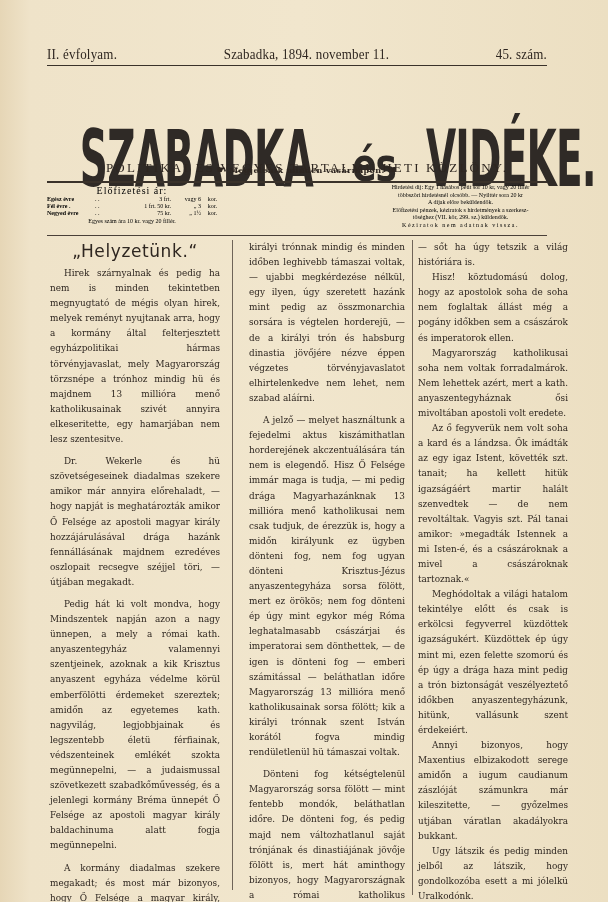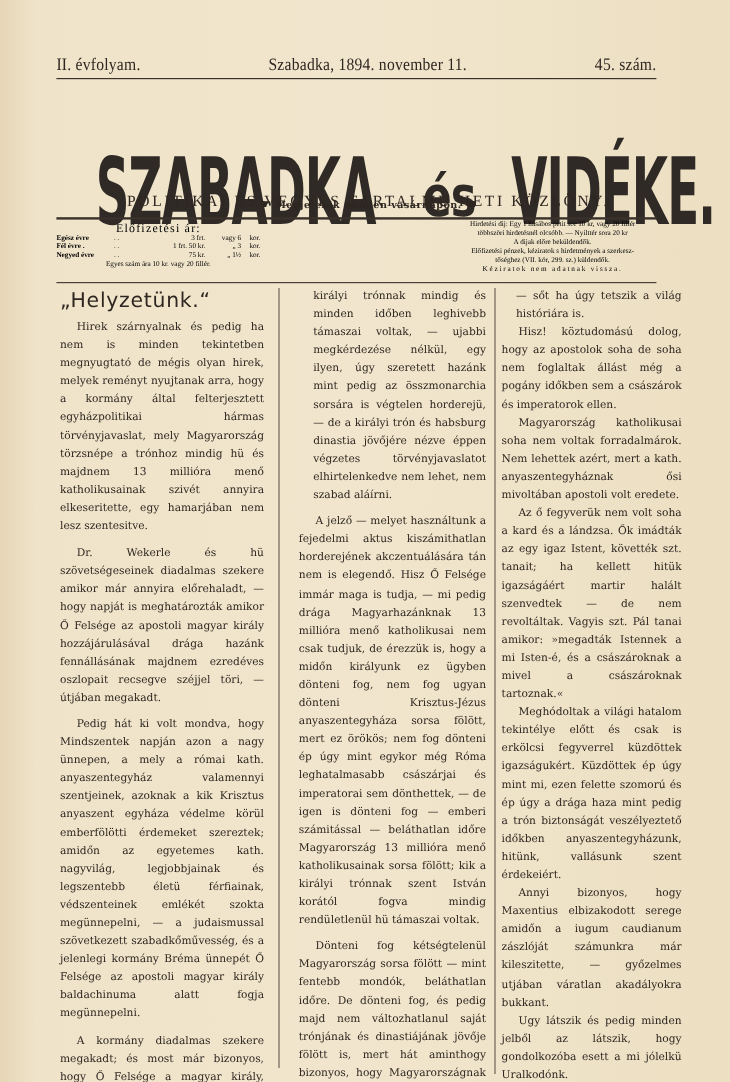--- a/index.html
+++ b/index.html
@@ -63,31 +63,31 @@
   .c3 .noreturn { font-size: 6px; letter-spacing: 1.5px; }
 
   .rule-cols { position: absolute; left: 47px; top: 235px; width: 500px; height: 1px; background: #4a4038; }
 
   
   .col-text {
     position: absolute; top: 240px; font-family: "DejaVu Serif", serif;
     font-size: 8.9px; line-height: 15.1px; text-align: justify; color: #2e2620;
   }
   .col-text p { margin: 0; text-indent: 14px; }
-  .col-text p.noind { text-indent: 0; margin-left: 12px; }
+  .col-text p.noind { text-indent: 0; }
   .col-text p.gap { margin-top: 7px; }
   .col1 { left: 50px; width: 170px; }
   .col2 { left: 249px; width: 156px; }
   .col3 { left: 418px; width: 150px; }
   .vline { position: absolute; top: 240px; width: 1px; background: #6f6458; }
   .v1 { left: 232px; height: 650px; }
   .v2 { left: 412px; height: 655px; }
   .headline {
     font-family: "DejaVu Sans", sans-serif; font-size: 17px; line-height: 22px;
-    letter-spacing: 0.6px; margin-bottom: 4px; font-weight: normal;
+    text-align: center; letter-spacing: 0.6px; margin-bottom: 4px; font-weight: normal;
   }
 </style>
 </head>
 <body>
 
 <div class="page">
 
   <div class="topline">
     <span>II. évfolyam.</span>
     <span>Szabadka, 1894. november 11.</span>

